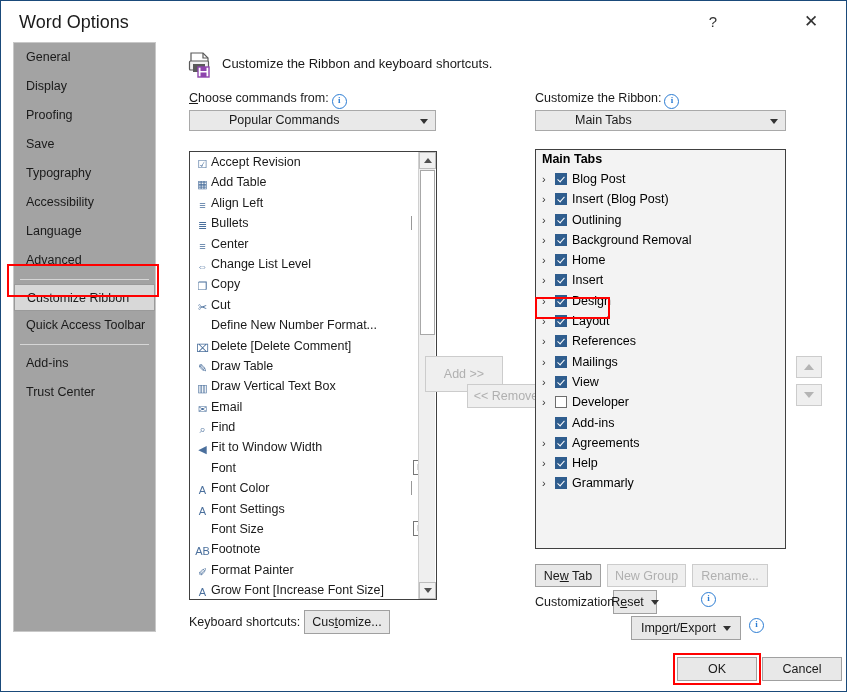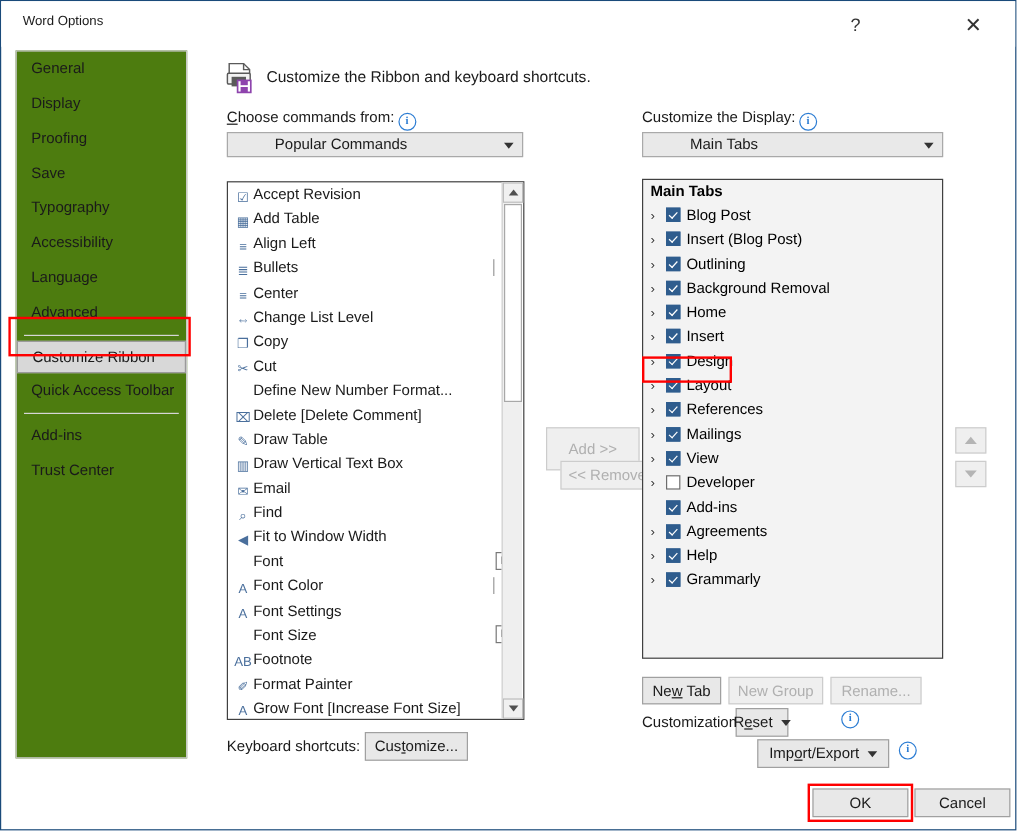--- a/index.html
+++ b/index.html
@@ -18,33 +18,33 @@
     background:#ffffff;
     box-sizing:border-box;
   }
   
   #titlebar{
     position:absolute;left:0;top:0;width:845px;height:38px;
     background:#ffffff;
   }
   #title-text{
     position:absolute;left:18px;top:11px;
-    font-size:11px;color:#1a1a1a;
+    font-size:18px;color:#1a1a1a;
   }
   .winctl{
     position:absolute;top:6px;width:40px;height:28px;
     display:flex;align-items:center;justify-content:center;
     font-size:15px;color:#333;cursor:default;
   }
   #help-btn{left:692px;}
   #close-btn{left:790px;font-size:17px;}
   
   #sidebar{
     position:absolute;left:12px;top:41px;width:143px;height:590px;
-    border:1px solid #c8c8c8;background:#4d7c0f;box-sizing:border-box;
+    border:1px solid #c8c8c8;background:#a3a3a3;box-sizing:border-box;
   }
   .side-item{
     position:relative;height:29px;line-height:29px;
     padding-left:12px;font-size:12.5px;color:#1a1a1a;
     white-space:nowrap;
   }
   .side-item.selected{
     background:#d8d8d8;
     border:1px solid #9a9a9a;
     height:27px;line-height:27px;
@@ -130,21 +130,21 @@
     background:#ffffff;border:1px solid #a8a8a8;box-sizing:border-box;
   }
   
   .btn{
     position:absolute;background:#e8e8e8;border:1px solid #a0a0a0;
     box-sizing:border-box;font-size:12.5px;color:#1a1a1a;
     display:flex;align-items:center;justify-content:center;
     white-space:nowrap;
   }
   .btn.disabled{color:#b0b0b0;background:#efefef;border-color:#cccccc;}
-  #btn-add{left:454px;top:355px;width:78px;height:36px;}
+  #btn-add{left:424px;top:355px;width:78px;height:36px;}
   #btn-remove{left:446px;top:383px;width:78px;height:24px;margin-left:20px;}
   #btn-up{left:795px;top:355px;width:26px;height:22px;}
   #btn-dn{left:795px;top:383px;width:26px;height:22px;}
   .tri-up{width:0;height:0;border-left:5px solid transparent;
     border-right:5px solid transparent;border-bottom:6px solid #b4b4b4;}
   .tri-dn{width:0;height:0;border-left:5px solid transparent;
     border-right:5px solid transparent;border-top:6px solid #b4b4b4;}
   
   #btn-newtab{left:534px;top:563px;width:66px;height:23px;background:#e8e8e8;}
   #btn-newgroup{left:606px;top:563px;width:79px;height:23px;}
@@ -238,21 +238,21 @@
 
   <div class="fieldlabel" id="lbl-choose">
     <span class="u">C</span><span>hoose commands from:</span><span class="infoicon">i</span>
   </div>
   <div class="combo" id="combo-choose">
     <span class="ctext">Popular Commands</span>
     <span class="carrow"></span>
   </div>
 
   <div class="fieldlabel" id="lbl-custribbon">
-    <span>Customize the Display:</span><span class="infoicon">i</span>
+    <span>Customize the Ribbon:</span><span class="infoicon">i</span>
   </div>
   <div class="combo" id="combo-ribbon">
     <span class="ctext">Main Tabs</span>
     <span class="carrow"></span>
   </div>
 
   <div class="listbox" id="list-left">
       <div class="lrow"><span class="licon" style="color: rgb(74, 111, 156);">☑</span><span>Accept Revision</span></div>
       <div class="lrow"><span class="licon" style="color: rgb(74, 111, 156);">▦</span><span>Add Table</span><span class="lchev">›</span></div>
       <div class="lrow"><span class="licon" style="color: rgb(74, 111, 156);">≡</span><span>Align Left</span></div>

